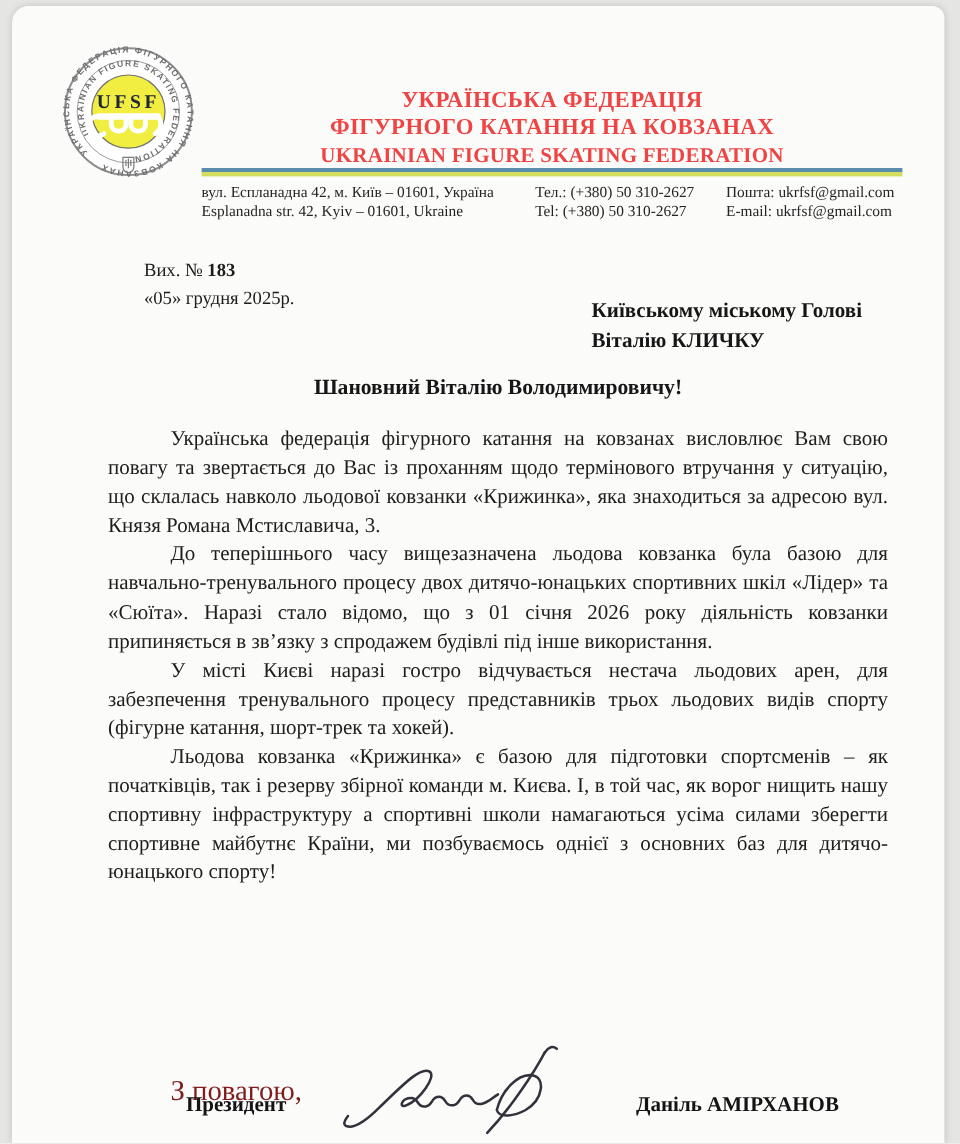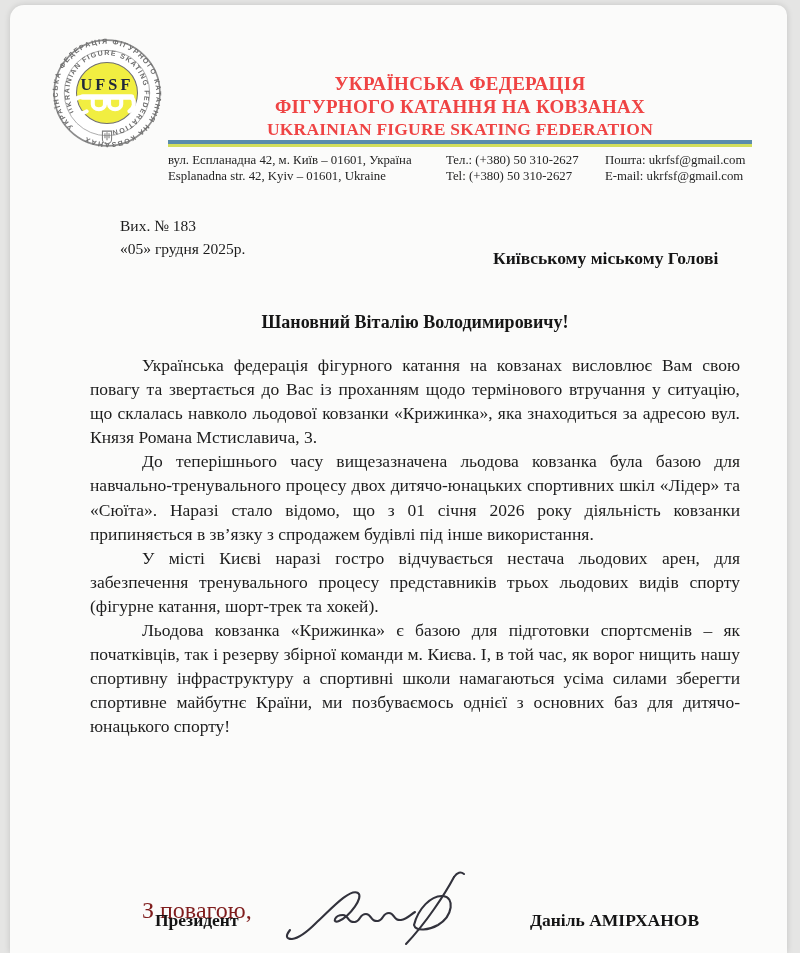--- a/index.html
+++ b/index.html
@@ -26,21 +26,21 @@
   .title-uk{font-size:19px;line-height:23px;letter-spacing:.3px;}
   .title-en{font-size:17.5px;line-height:23px;letter-spacing:.2px;}
   .divider{left:158px;top:135px;width:584px;height:7px;
     background:linear-gradient(to bottom,#5a8cab 0 52%,#d2de5c 52% 100%);}
   .contact{top:148px;font-size:12.8px;line-height:15.8px;color:#242424;white-space:nowrap;}
   .contact-addr{left:158px;}
   .contact-phone{left:436px;}
   .contact-mail{left:595px;}
   
   .ref-block{left:110px;top:209px;font-size:15.5px;line-height:23px;color:#1c1c1c;}
-  .ref-number{font-weight:normal;}
+  .ref-number{font-weight:bold;}
   .recipient{left:483px;top:241px;font-size:17.5px;line-height:25px;font-weight:bold;color:#161616;}
   .salutation{left:80px;top:307px;width:650px;text-align:center;
     font-size:18px;font-weight:bold;color:#161616;}
   
   .letter-body{left:80px;top:348px;width:650px;color:#1d1d1d;}
   .letter-body p{
     margin:0;font-size:17.5px;line-height:24.1px;
     text-align:justify;text-indent:52px;
   }
   .regards{left:132px;top:892px;font-size:24px;color:#7f1d1d;}
@@ -109,20 +109,21 @@
     <div>E-mail: ukrfsf@gmail.com</div>
   </div>
 
   <div class="abs ref-block">
     <div><span>Вих. №</span> <span class="ref-number">183</span></div>
     <div>«05» грудня 2025р.</div>
   </div>
 
   <div class="abs recipient">
     <div>Київському міському Голові</div>
+    <div>Віталію КЛИЧКУ</div>
   </div>
 
   <div class="abs salutation">Шановний Віталію Володимировичу!</div>
 
   <div class="abs letter-body">
     <p>Українська федерація фігурного катання на ковзанах висловлює Вам свою повагу та звертається до Вас із проханням щодо термінового втручання у ситуацію, що склалась навколо льодової ковзанки «Крижинка», яка знаходиться за адресою вул. Князя Романа Мстиславича, 3.</p>
     <p>До теперішнього часу вищезазначена льодова ковзанка була базою для навчально-тренувального процесу двох дитячо-юнацьких спортивних шкіл «Лідер» та «Сюїта». Наразі стало відомо, що з 01 січня 2026 року діяльність ковзанки припиняється в зв’язку з спродажем будівлі під інше використання.</p>
     <p>У місті Києві наразі гостро відчувається нестача льодових арен, для забезпечення тренувального процесу представників трьох льодових видів спорту (фігурне катання, шорт-трек та хокей).</p>
     <p>Льодова ковзанка «Крижинка» є базою для підготовки спортсменів – як початківців, так і резерву збірної команди м. Києва. І, в той час, як ворог нищить нашу спортивну інфраструктуру а спортивні школи намагаються усіма силами зберегти спортивне майбутнє Країни, ми позбуваємось однієї з основних баз для дитячо-юнацького спорту!</p>
   </div>

